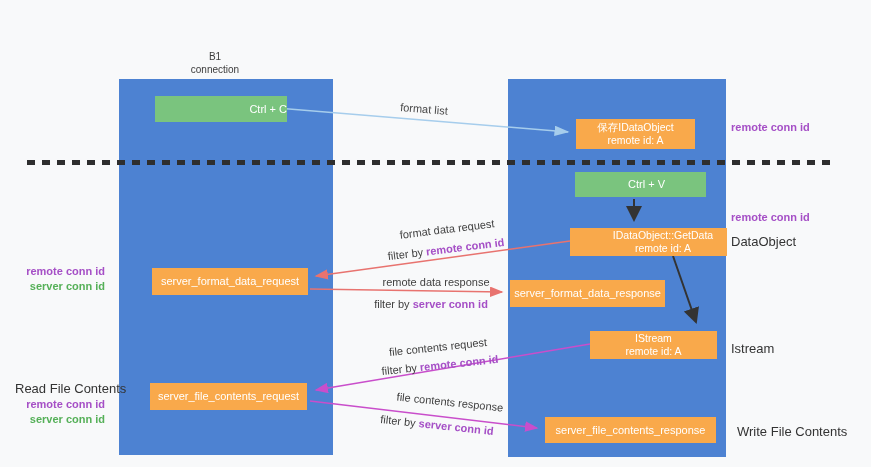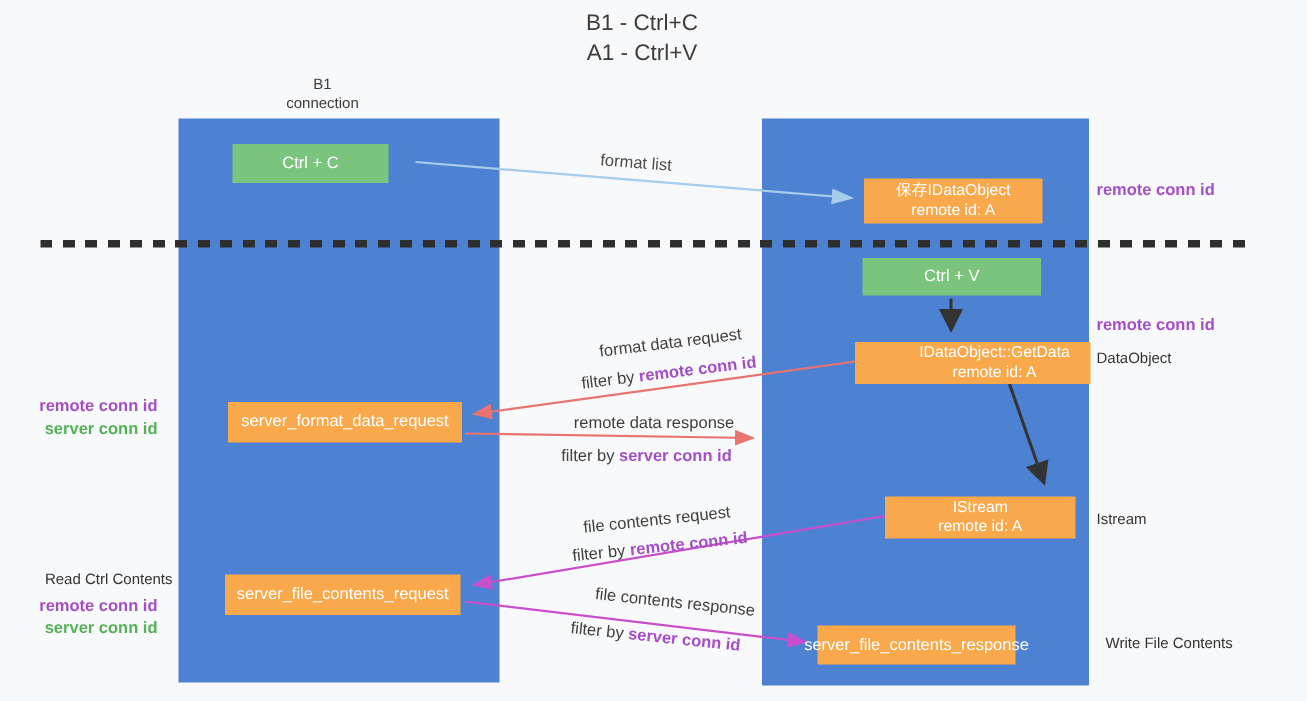--- a/index.html
+++ b/index.html
@@ -47,32 +47,28 @@
     position:absolute;
     font-size:11px;color:#3f3f3f;white-space:nowrap;
   }
   .edge-label .key{font-weight:bold;color:var(--purple,#a54fc6);}
   .side-label{
     position:absolute;white-space:nowrap;
     font-size:11px;
   }
   .purple{color:var(--purple,#a54fc6);font-weight:bold;}
   .greentxt{color:var(--green-text,#55b058);font-weight:bold;}
-  .plain{color:#333;font-size:10px;font-weight:normal;}
+  .plain{color:#333;font-size:13px;font-weight:normal;}
   .right-align{text-align:right;}
 </style>
 </head>
 <body>
 
 <div id="canvas">
 
-  <div class="title">
-    <div>B1 - Ctrl+C</div>
-    <div>A1 - Ctrl+V</div>
-  </div>
 
   <div class="lane-header" style="left:155px;top:50px;width:120px;">
     <div>B1</div>
     <div>connection</div>
   </div>
   <div class="lane-header" style="left:557px;top:50px;width:120px;margin-top:40px;">
     <div>A1</div>
     <div>server</div>
   </div>
 
@@ -98,46 +94,49 @@
     </defs>
     <path d="M277,108 L568,132" stroke="#a6cdec" stroke-width="1.5" fill="none" marker-end="url(#m-blue)"></path>
     <path d="M634,199 L634,220" stroke="#333333" stroke-width="2" fill="none" marker-end="url(#m-black)"></path>
     <path d="M673,256 L696,322" stroke="#333333" stroke-width="2" fill="none" marker-end="url(#m-black)"></path>
     <path d="M570,241 L316,276" stroke="#e8736f" stroke-width="1.5" fill="none" marker-end="url(#m-salmon)"></path>
     <path d="M310,289 L502,292" stroke="#e8736f" stroke-width="1.5" fill="none" marker-end="url(#m-salmon)"></path>
     <path d="M590,344 L316,390" stroke="#c94ecb" stroke-width="1.5" fill="none" marker-end="url(#m-mag)"></path>
     <path d="M310,401 L537,428" stroke="#c94ecb" stroke-width="1.5" fill="none" marker-end="url(#m-mag)"></path>
   </svg>
 
-  <div class="box green" style="left:155px;top:96px;width:104px;height:26px;">
+  <div class="box green" style="left:155px;top:96px;width:132px;height:26px;align-items:flex-end;">
     <div>Ctrl + C</div>
   </div>
   <div class="box orange" style="left:150px;top:383px;width:157px;height:27px;">
     <div>server_file_contents_request</div>
   </div>
   <div class="box orange" style="left:152px;top:268px;width:156px;height:27px;">
     <div>server_format_data_request</div>
   </div>
 
   <div class="box orange two" style="left:576px;top:119px;width:119px;height:30px;">
     <div>保存IDataObject</div>
     <div>remote id: A</div>
   </div>
-  <div class="box green" style="left:575px;top:172px;width:119px;height:25px;">
+  <div class="box green" style="left:575px;top:172px;width:119px;height:25px;padding-left:12px;">
     <div>Ctrl + V</div>
   </div>
   <div class="box orange two" style="left:570px;top:228px;width:128px;height:28px;padding-left:29px;">
     <div>IDataObject::GetData</div>
     <div>remote id: A</div>
   </div>
+  <div class="box orange" style="left:510px;top:280px;width:155px;height:27px;">
+    <div>server_format_data_response</div>
+  </div>
   <div class="box orange two" style="left:590px;top:331px;width:127px;height:28px;">
     <div>IStream</div>
     <div>remote id: A</div>
   </div>
-  <div class="box orange" style="left:545px;top:417px;width:132px;height:26px;">
+  <div class="box orange" style="left:545px;top:417px;width:171px;height:26px;">
     <div>server_file_contents_response</div>
   </div>
 
   <div class="edge-label" style="left:424px;top:109px;transform:translate(-50%,-50%) rotate(4.5deg);color:#4a4a4a;">format list</div>
 
   <div class="edge-label" style="left:447px;top:229px;transform:translate(-50%,-50%) rotate(-7deg);">format data request</div>
   <div class="edge-label" style="left:446px;top:249px;transform:translate(-50%,-50%) rotate(-7deg);"><span>filter by </span><span class="key">remote conn id</span></div>
 
   <div class="edge-label" style="left:436px;top:282px;transform:translate(-50%,-50%);">remote data response</div>
   <div class="edge-label" style="left:431px;top:304px;transform:translate(-50%,-50%);"><span>filter by </span><span class="key">server conn id</span></div>
@@ -149,17 +148,17 @@
   <div class="edge-label" style="left:437px;top:425px;transform:translate(-50%,-50%) rotate(6deg);"><span>filter by </span><span class="key">server conn id</span></div>
 
   <div class="side-label purple" style="left:731px;top:121px;">remote conn id</div>
   <div class="side-label purple" style="left:731px;top:211px;">remote conn id</div>
   <div class="side-label plain" style="left:731px;top:234px;">DataObject</div>
   <div class="side-label plain" style="left:731px;top:341px;">Istream</div>
   <div class="side-label plain" style="left:737px;top:424px;text-align:right;">Write File Contents</div>
 
   <div class="side-label purple right-align" style="left:10px;top:265px;width:95px;">remote conn id</div>
   <div class="side-label greentxt right-align" style="left:10px;top:280px;width:95px;">server conn id</div>
-  <div class="side-label plain right-align" style="left:15px;top:381px;width:100px;">Read Ctrl Contents</div>
+  <div class="side-label plain right-align" style="left:15px;top:381px;width:100px;">Read File Contents</div>
   <div class="side-label purple right-align" style="left:10px;top:398px;width:95px;">remote conn id</div>
   <div class="side-label greentxt right-align" style="left:10px;top:413px;width:95px;">server conn id</div>
 
 </div>
 
 </body></html>

